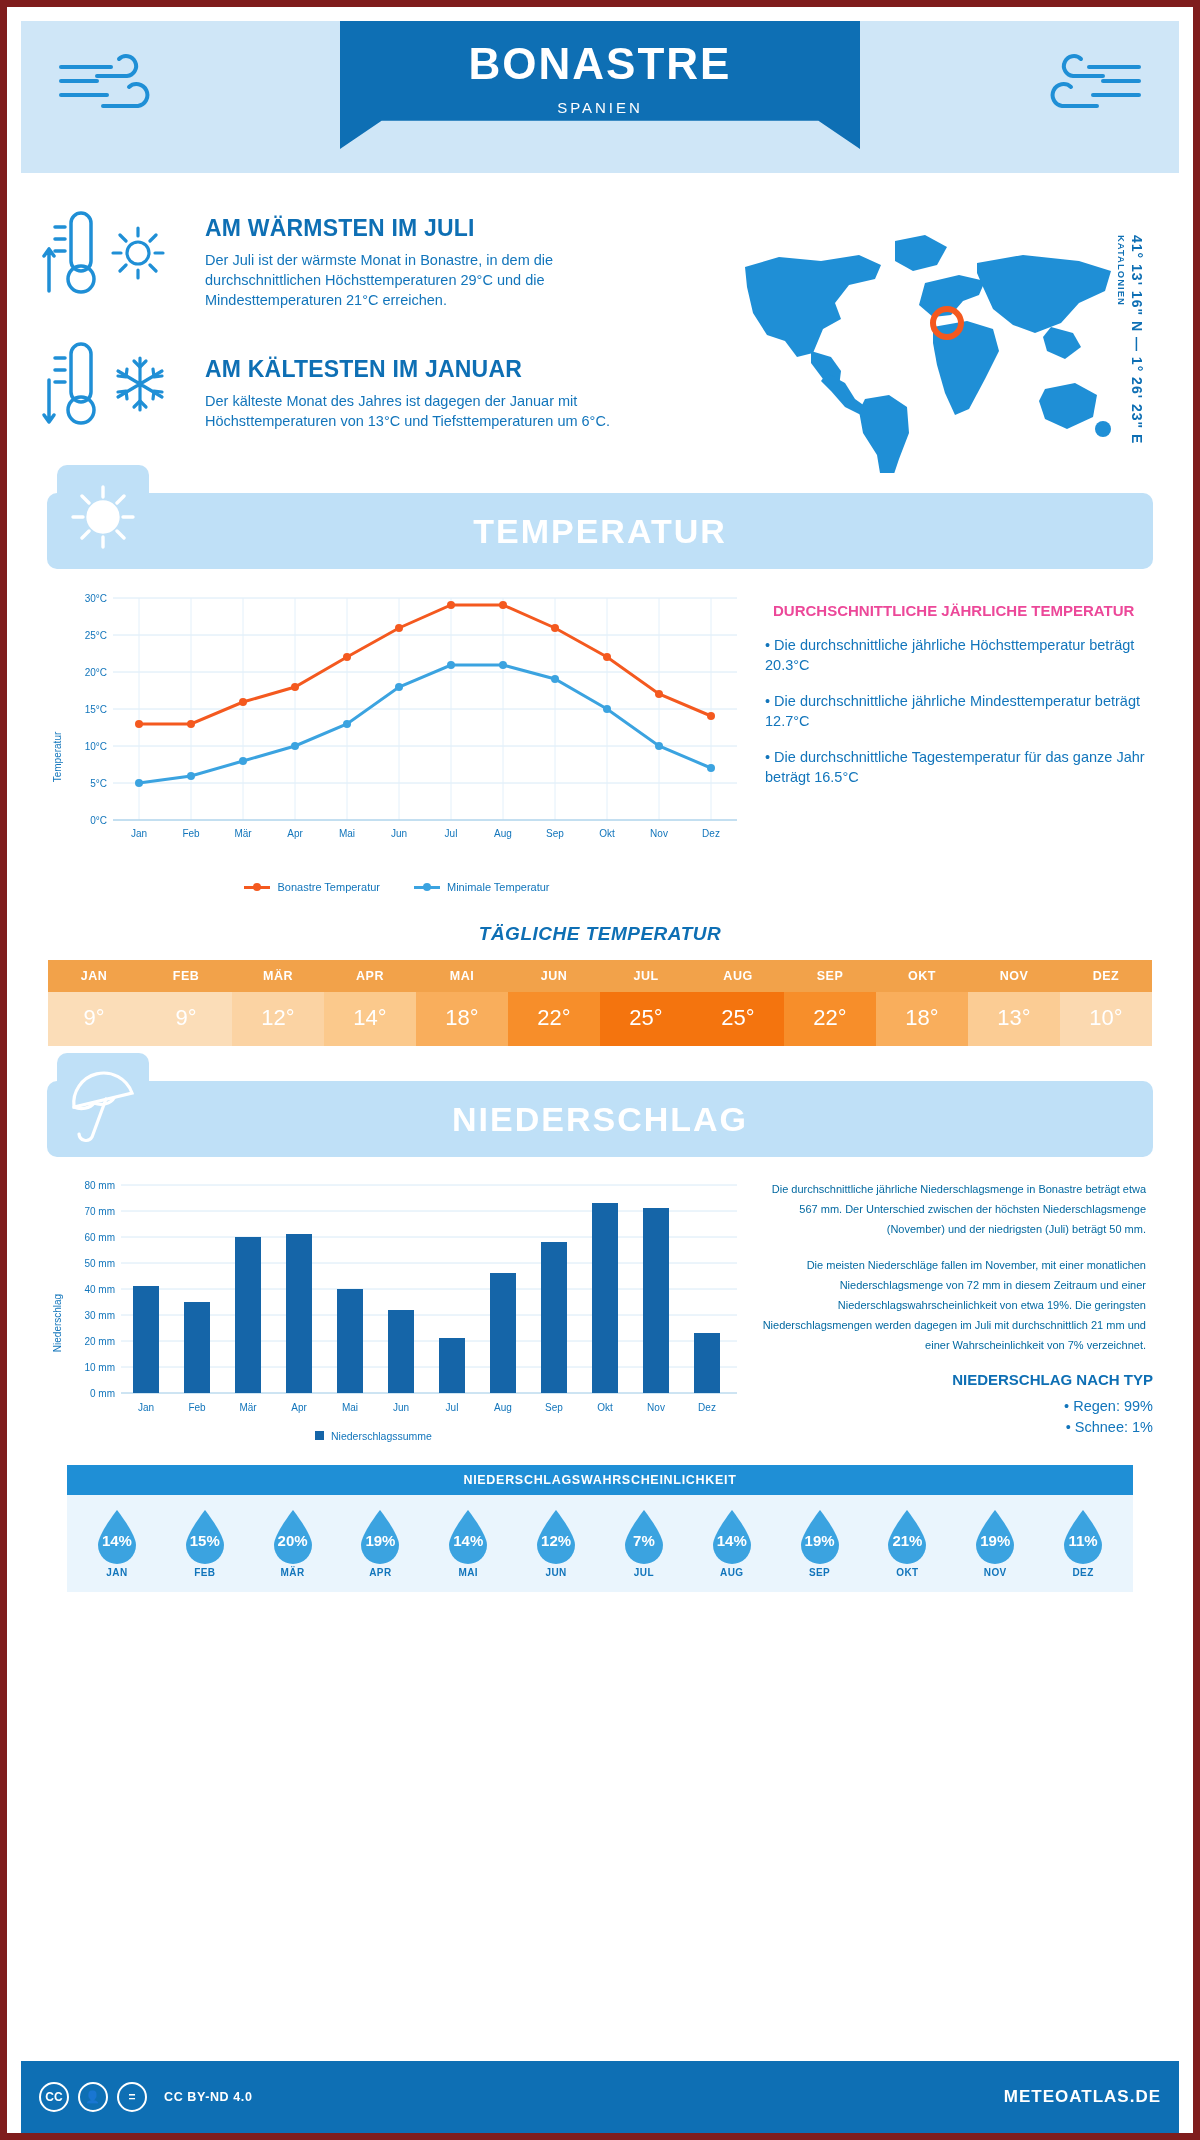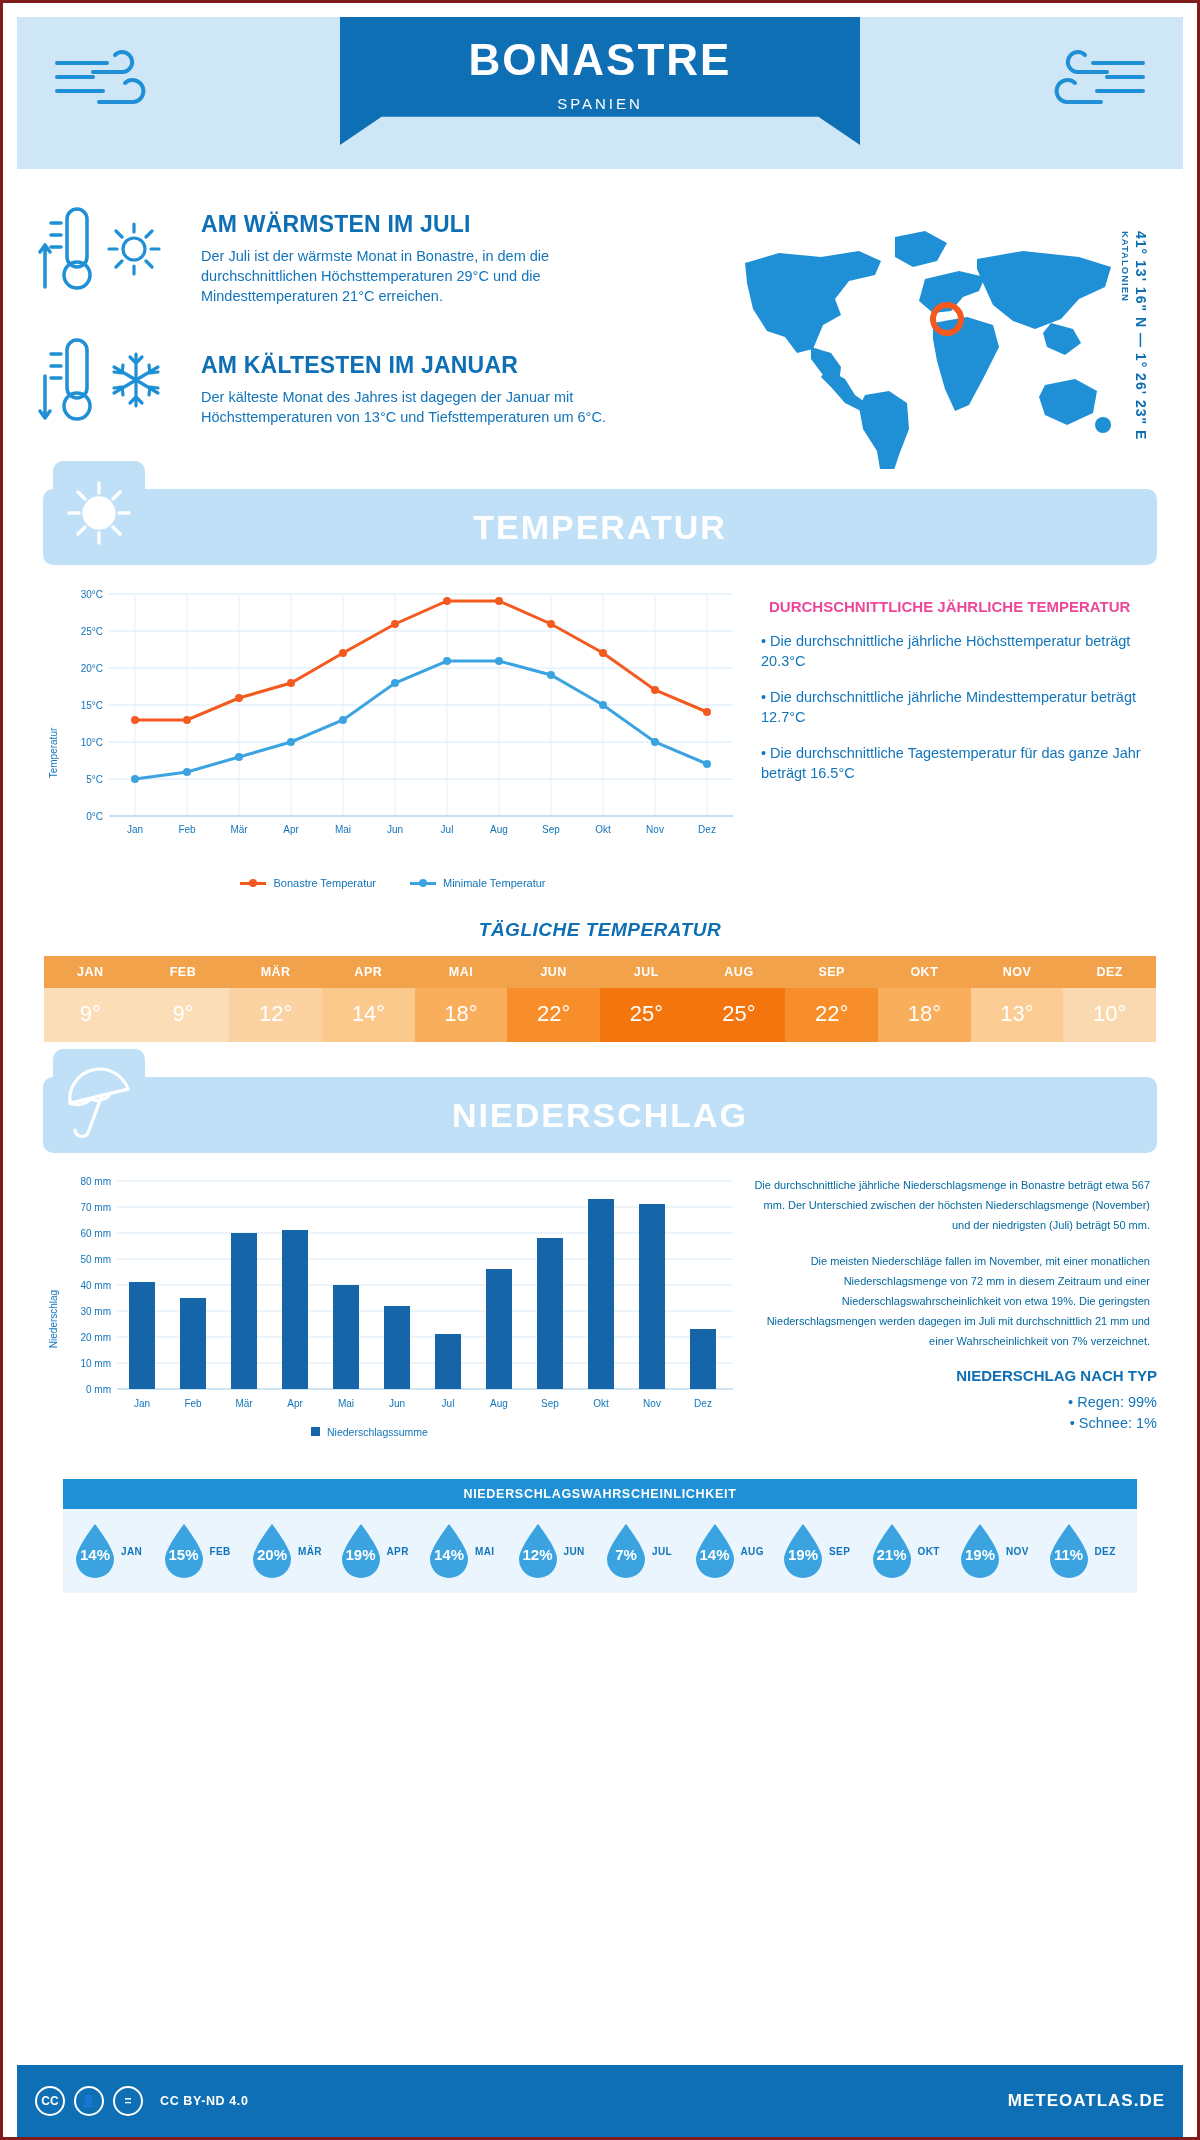--- a/index.html
+++ b/index.html
@@ -9,21 +9,21 @@
     font-family: "Liberation Sans", sans-serif;
     background: #ffffff;
     color: #1275bb;
     -webkit-font-smoothing: antialiased;
   }
   .page {
     width: 1200px;
     min-height: 2140px;
     position: relative;
     background: #ffffff;
-    border: 3px solid #7f1d1d;
+    border: 7px solid #7f1d1d;
     padding: 14px 14px 0 14px;
   }
 
   
   .header {
     position: relative;
     height: 152px;
     background: #cfe6f7;
     overflow: hidden;
   }
@@ -234,42 +234,42 @@
   .precip-text h3 {
     margin: 6px 0 8px 0;
     font-size: 15px;
     font-weight: bold;
     color: #0e6fb4;
   }
   .precip-text ul { margin: 0; padding: 0; list-style: none; }
   .precip-text li { font-size: 14.5px; line-height: 21px; }
 
   .prob-box {
-    margin: 30px 46px 0 46px;
+    margin: 12px 46px 0 46px;
     background: #eaf5fd;
     border-radius: 0;
     padding-bottom: 14px;
   }
   .prob-title {
     background: #1f8fd6;
     color: #ffffff;
     text-align: center;
     font-size: 12.5px;
     font-weight: bold;
     letter-spacing: .7px;
     padding: 8px 0;
   }
   .prob-row {
     display: grid;
     grid-template-columns: repeat(12, 1fr);
     padding: 12px 6px 0 6px;
   }
   .drop {
     display: flex;
-    flex-direction: row;
+    flex-direction: column;
     align-items: center;
   }
   .drop-shape {
     width: 52px; height: 58px;
     position: relative;
     display: flex; align-items: center; justify-content: center;
   }
   .drop-shape svg { position: absolute; top: 0; left: 0; }
   .drop-val {
     position: relative;

